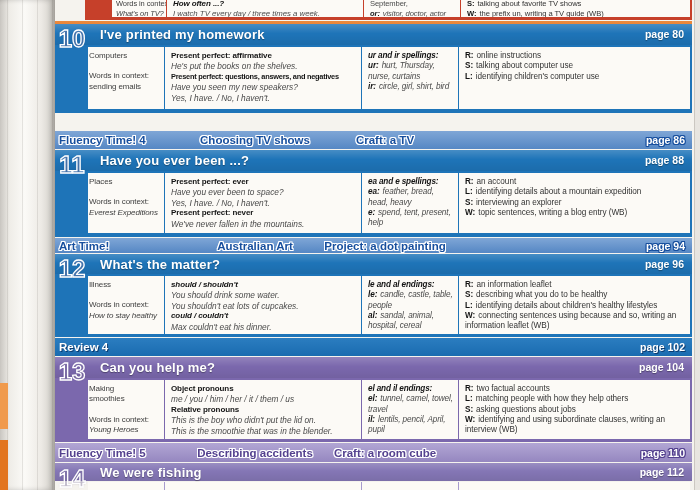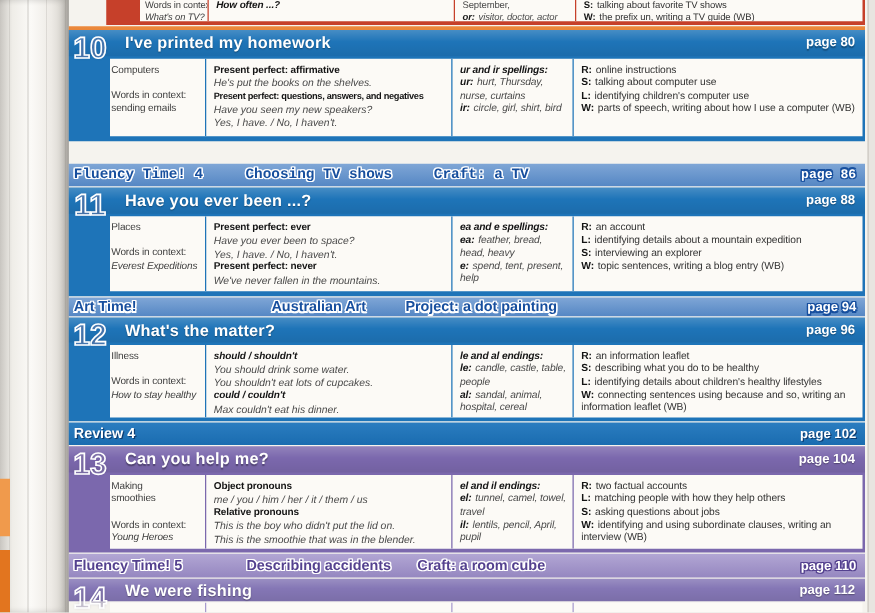--- a/index.html
+++ b/index.html
@@ -101,20 +101,21 @@
       <div class="cells cells9 u9" style="top:0;height:17px;">
         <div class="cell c-cat9">
           <div class="clip">
             <div class="t">Words in context:</div>
             <div class="t ti">What's on TV?</div>
           </div>
         </div>
         <div class="cell c-gram">
           <div class="clip">
             <div class="gh ghi">How often ...?</div>
+            <div class="gi">I watch TV every day / three times a week.</div>
           </div>
         </div>
         <div class="cell c-sp">
           <div class="clip">
             <div class="spl wl">September,</div>
             <div class="spl"><i class="pfx">or:</i><i class="wl">visitor, doctor, actor</i></div>
           </div>
         </div>
         <div class="cell c-sk">
           <div class="clip">
@@ -150,26 +151,25 @@
         </div>
         <div class="cell c-sp">
           <div class="sph">ur and ir spellings:</div>
           <div class="spl"><i class="pfx">ur:</i><i class="wl">hurt, Thursday, nurse, curtains</i></div>
           <div class="spl"><i class="pfx">ir:</i><i class="wl">circle, girl, shirt, bird</i></div>
         </div>
         <div class="cell c-sk">
           <div class="skl"><b class="skp">R:</b><span>online instructions</span></div>
           <div class="skl"><b class="skp">S:</b><span>talking about computer use</span></div>
           <div class="skl"><b class="skp">L:</b><span>identifying children's computer use</span></div>
-          <div class="skl"><b class="skp">W:</b><span>parts of speech, writing about how I use a computer (WB)</span></div>
-        </div>
-      </div>
-    </section>
-
-    <div class="bar bar-lblue" style="top:131px;height:18px;font-family:Liberation Mono, monospace;">
+        </div>
+      </div>
+    </section>
+
+    <div class="bar bar-lblue" style="top:131px;height:18px;">
       <span class="bar-label outl">Fluency Time! 4</span>
       <span class="bar-topic outl">Choosing TV shows</span>
       <span class="bar-craft outl">Craft: a TV</span>
       <span class="bar-page pgo">page 86</span>
     </div>
 
     <section class="unit" style="top:150px;height:87px;--th:#1E74B8;">
       <div class="uhead" style="height:21px;"></div>
       <span class="unum">11</span>
       <span class="utitle">Have you ever been ...?</span>

